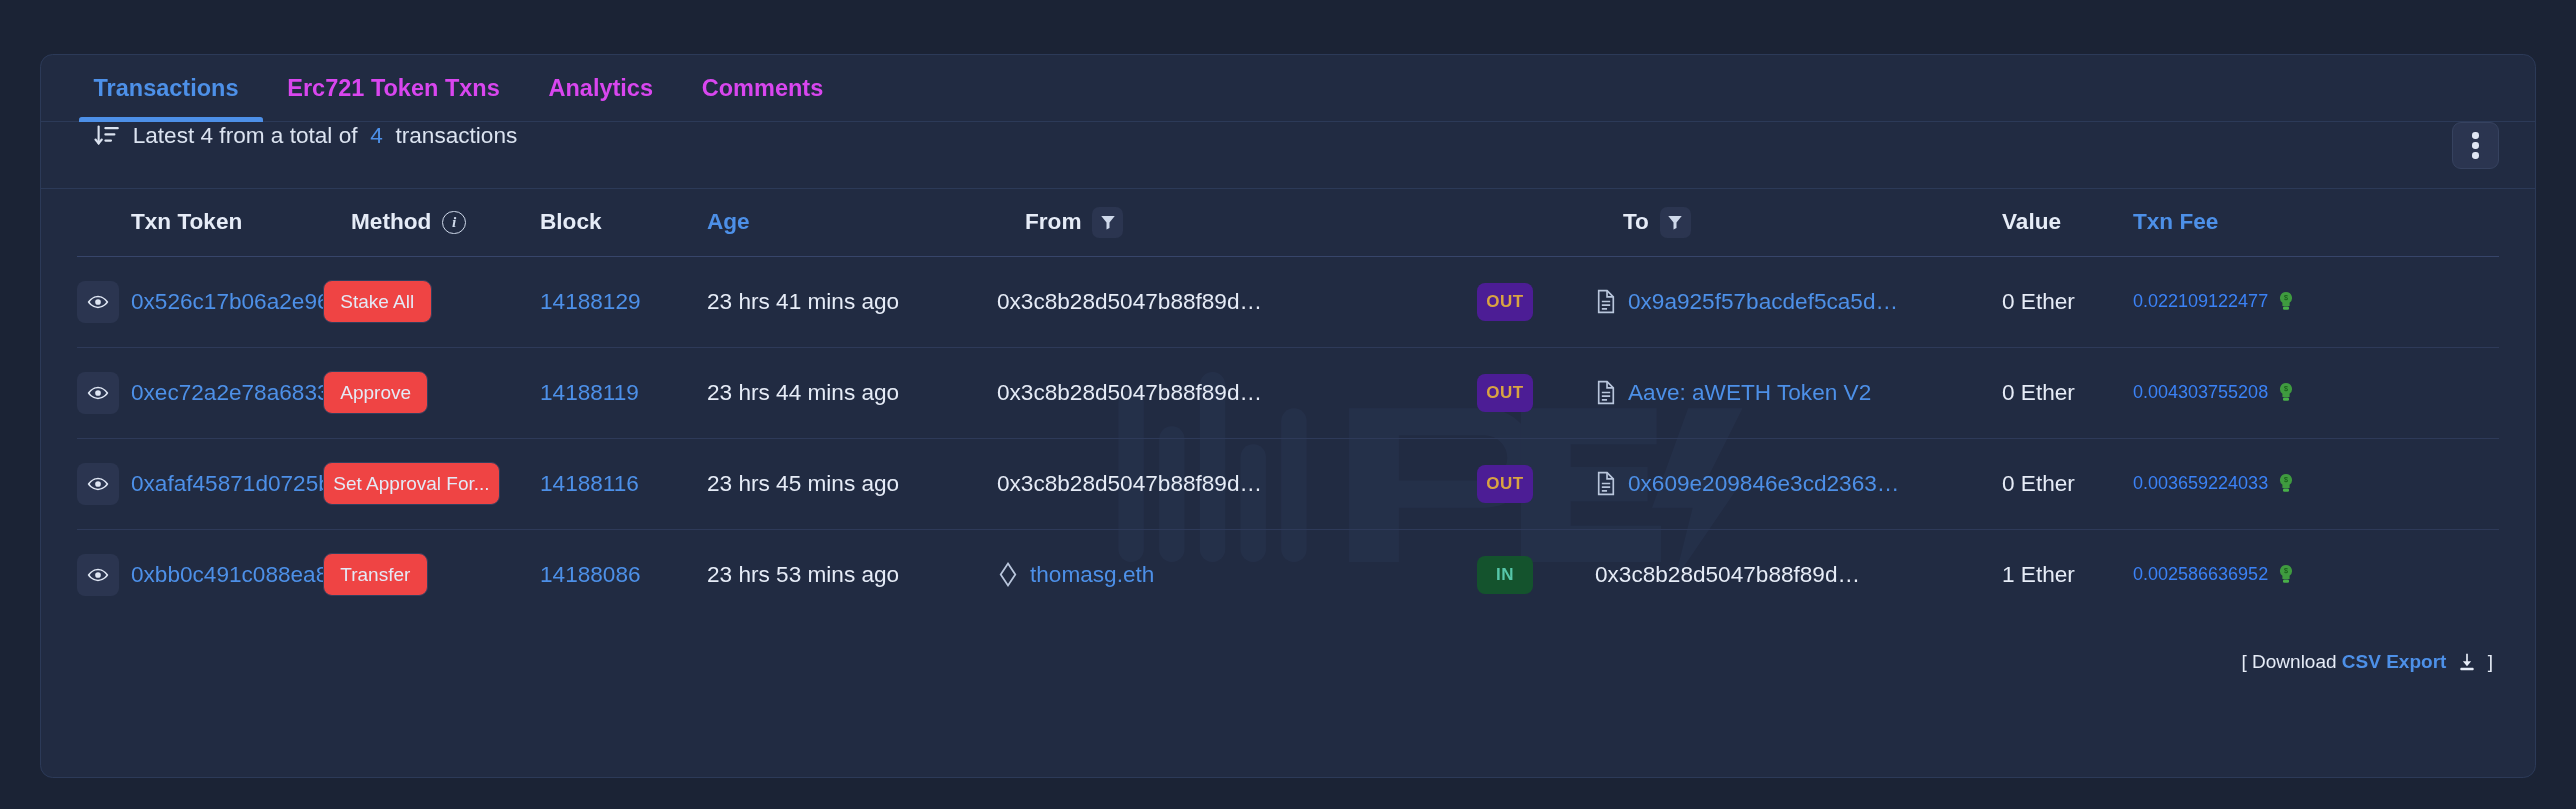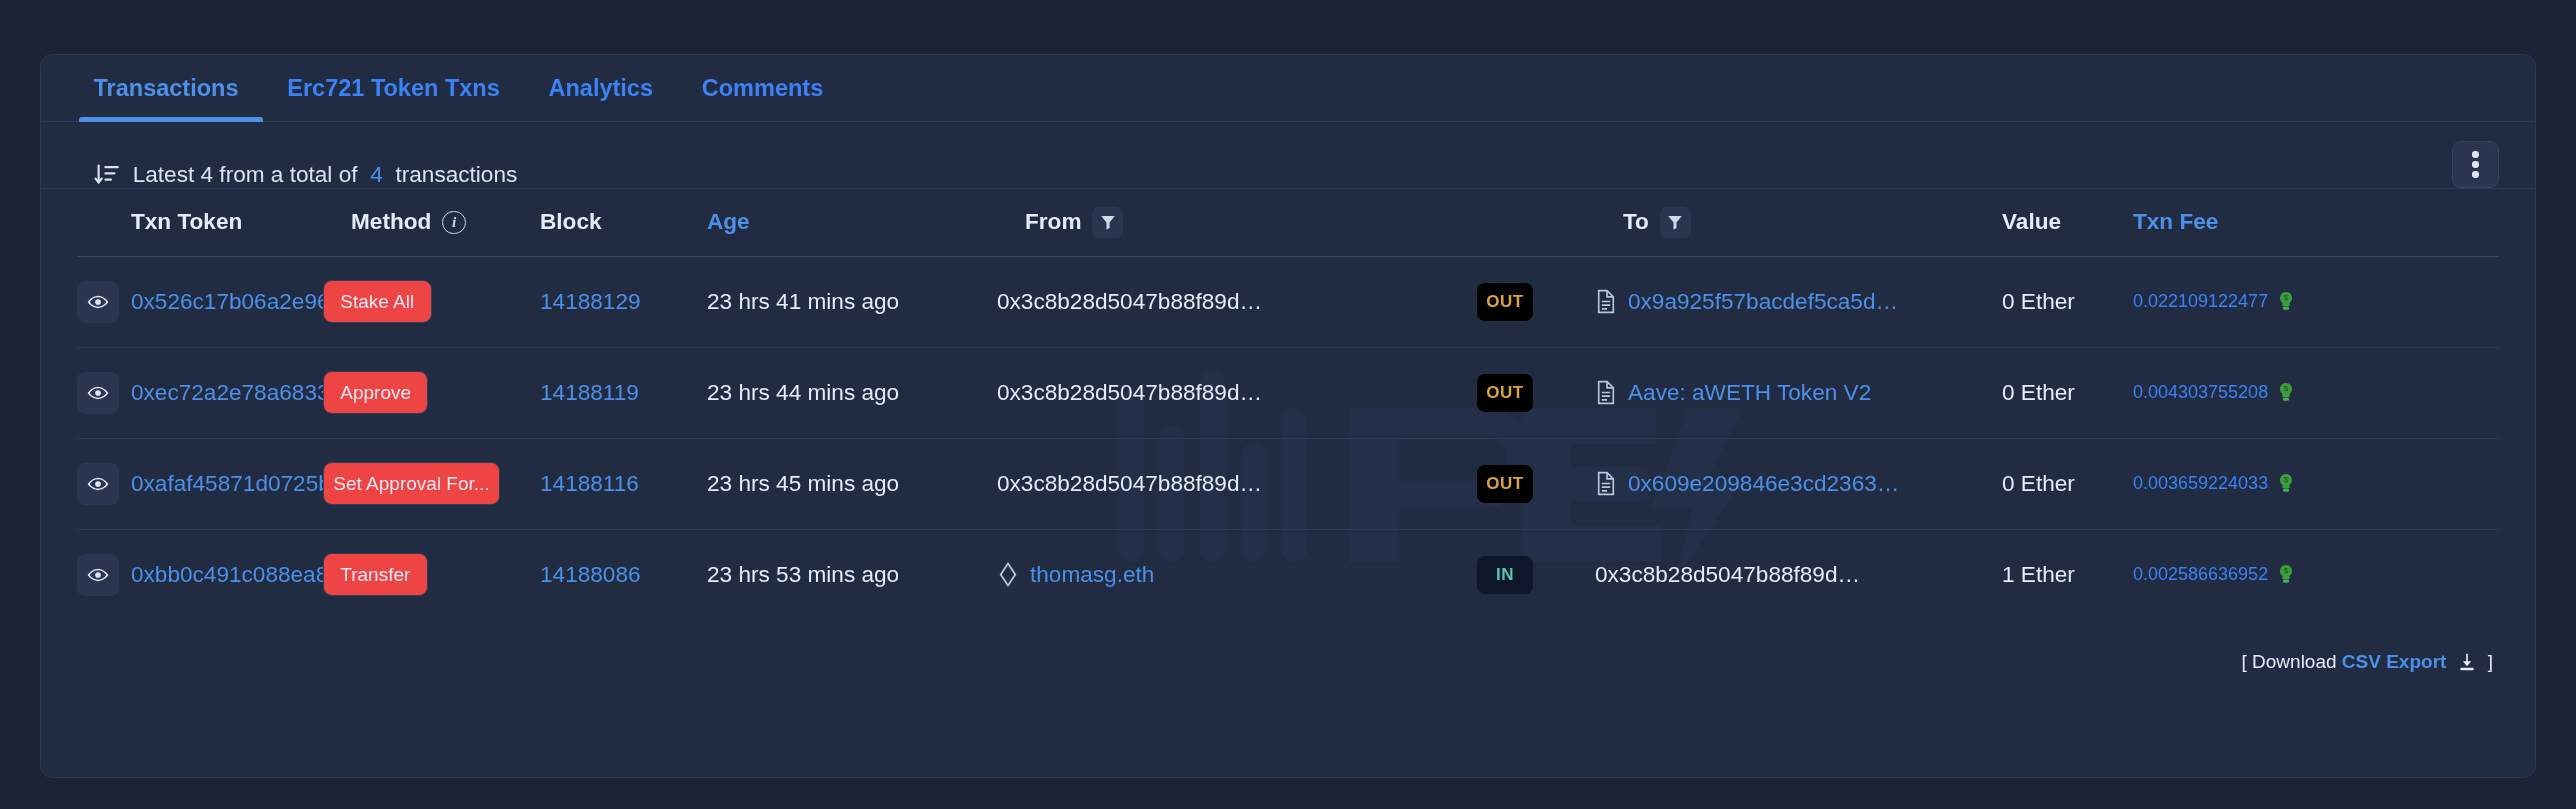--- a/index.html
+++ b/index.html
@@ -55,21 +55,21 @@
     padding-left: 38px;
   }
   .tab {
     position: relative;
     height: 67px;
     display: flex;
     align-items: center;
     padding: 0 24.4px;
     font-size: 23.5px;
     font-weight: bold;
-    color: #3b82f6;
+    color: #d946ef;
     cursor: pointer;
     white-space: nowrap;
   }
   .tab:first-child { padding-left: 14.5px; }
   .tab.active { color: #4d90e8; }
   .tab.active::after {
     content: "";
     position: absolute;
     left: 0; right: 0; bottom: 0;
     height: 4.5px;
@@ -77,21 +77,21 @@
     border-radius: 2.7px 2.7px 0 0;
   }
 
   
   .summary {
     position: relative;
     z-index: 2;
     height: 67px;
     border-bottom: 0.9px solid #2c3a58;
     display: flex;
-    align-items: flex-end;
+    align-items: flex-start;
     padding: 0 36px 0 52px;
   }
   .summary-left {
     display: flex;
     align-items: center;
     gap: 12.7px;
     font-size: 22.6px;
     color: #dbe3f0;
     white-space: nowrap;
   }
@@ -207,22 +207,22 @@
     display: inline-flex;
     align-items: center;
     justify-content: center;
     width: 56px;
     height: 38px;
     border-radius: 8.1px;
     font-size: 17px;
     font-weight: bold;
     letter-spacing: 0.5px;
   }
-  .dir-out { background: #000000; color: #d9a441; }
-  .dir-in  { background: #0f172a; color: #56c6a9; }
+  .dir-out { background: #4c1d95; color: #d9a441; }
+  .dir-in  { background: #14532d; color: #56c6a9; }
 
   .cell-flex { display: flex; align-items: center; gap: 11px; }
 
   .fee-cell {
     display: flex;
     align-items: center;
     gap: 9px;
     font-size: 18px;
     color: #3b82f6;
   }

